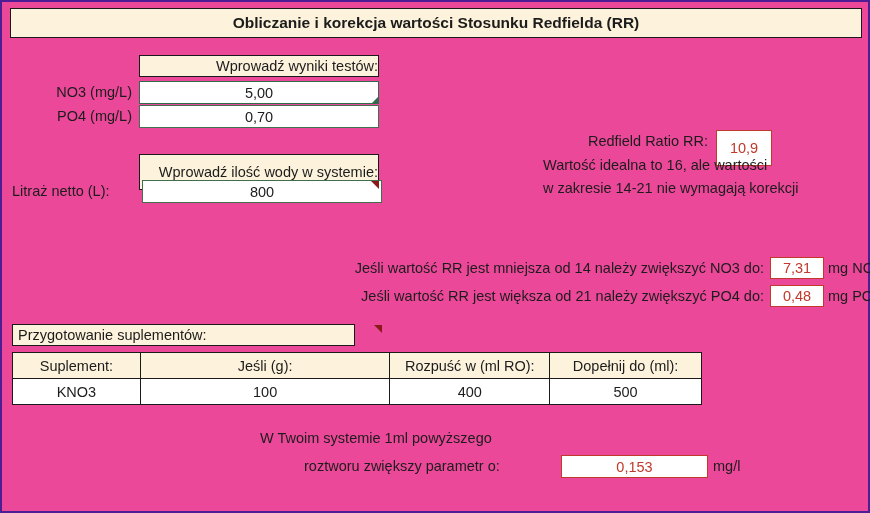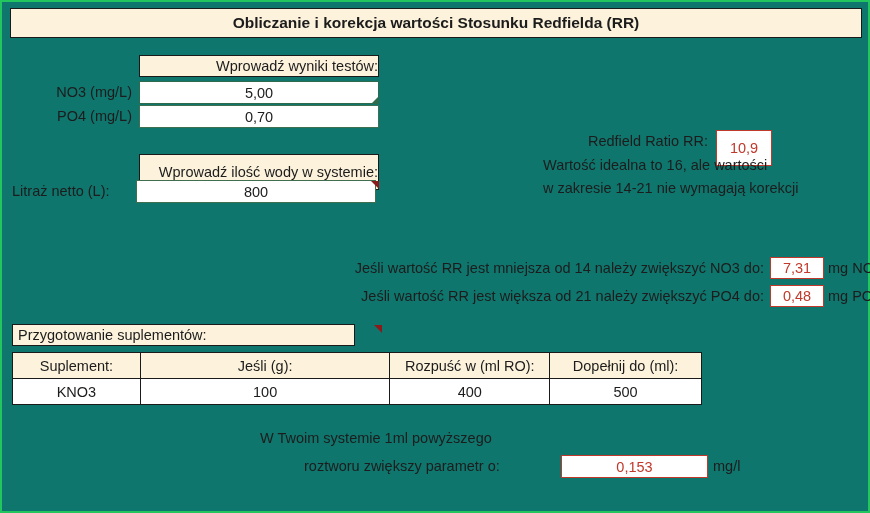--- a/index.html
+++ b/index.html
@@ -13,22 +13,22 @@
     font-family: "Liberation Sans", sans-serif;
     font-size: 14.5px;
     color: #1c1c1c;
     overflow: hidden;
   }
   #app {
     position: relative;
     width: 870px;
     height: 513px;
     box-sizing: border-box;
-    border: 2px solid #22c55e;
-    background: #0f766e;
+    border: 2px solid #4c1d95;
+    background: #ec4899;
   }
   .title-bar {
     position: absolute;
     left: 8px;
     top: 6px;
     width: 852px;
     height: 30px;
     border: 1.5px solid #1a1a1a;
     background: #fdf3dc;
     display: flex;
@@ -151,21 +151,21 @@
   </div>
 
   <div class="boxed-label center" style="left:137px; top:152px; width:240px; height:36px;">
     <span>Wprowadź ilość wody w systemie:</span>
   </div>
 
   <div class="lbl" style="left:541px; top:155px;">Wartość idealna to 16, ale wartości</div>
   <div class="lbl" style="left:541px; top:178px;">w zakresie 14-21 nie wymagają korekcji</div>
 
   <div class="lbl" style="left:10px; top:181px;">Litraż netto (L):</div>
-  <div class="field" style="left:134px; top:178px; width:240px; height:23px;">
+  <div class="field" style="left:140px; top:178px; width:240px; height:23px;">
     <span>800</span>
   </div>
   <div class="corner" style="left:369px; top:179px;"></div>
 
   <div class="lbl-right" style="left:150px; top:258px; width:612px;">Jeśli wartość RR jest mniejsza od 14 należy zwiększyć NO3 do:</div>
   <div class="out-field" style="left:768px; top:255px; width:54px; height:22px;">
     <span>7,31</span>
   </div>
   <div class="lbl" style="left:826px; top:258px;">mg NO3/L</div>
 

